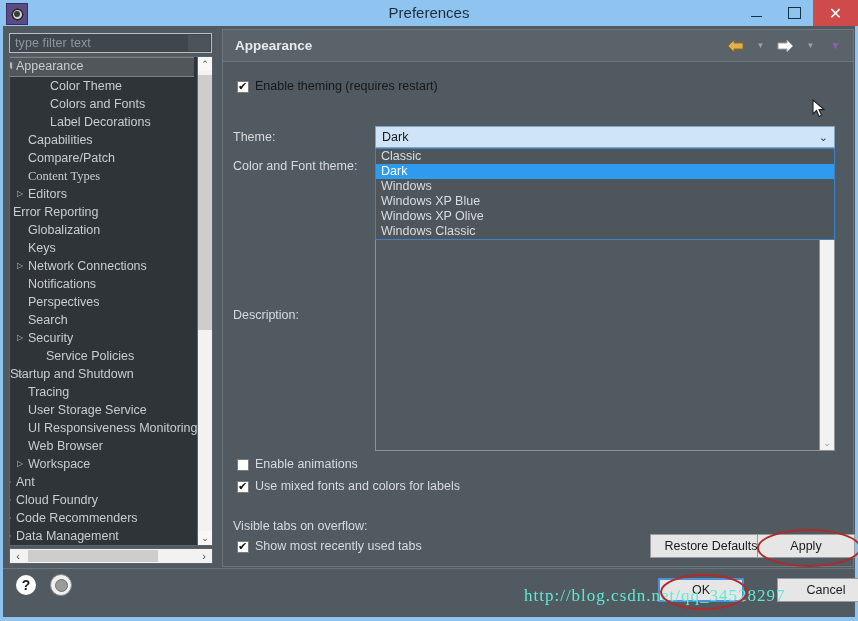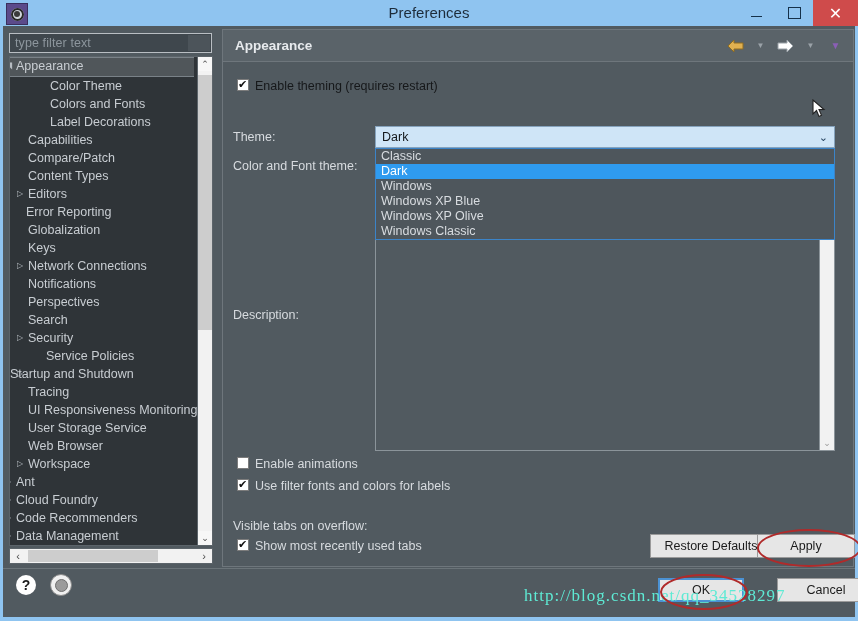--- a/index.html
+++ b/index.html
@@ -178,21 +178,21 @@
   .nav-icons {
     position: absolute; right: 8px; top: 0; height: 31px;
     display: flex; align-items: center; gap: 6px;
   }
   .nav-arrow { width: 19px; height: 18px; display:flex; align-items:center; justify-content:center; }
   .chev { font-size: 8px; color: #9aa2a8; }
   .chev.purple { color: #8a5fb5; font-size: 10px; }
 
   .pane-content { position: absolute; left: 0; top: 31px; width: 100%; bottom: 0; }
 
-  .cb-row { position: absolute; display: flex; align-items: flex-start; }
+  .cb-row { position: absolute; display: flex; align-items: flex-end; }
   .cbox {
     width: 12px; height: 12px; background: #ffffff; border: 1px solid #7c7c7c;
     box-sizing: border-box; position: relative; flex: none;
   }
   .cbox.checked::after {
     content: "✔"; position: absolute; left: 0px; top: -3px;
     font-size: 11px; color: #111; line-height: 14px;
   }
   .cb-label { font-size: 12.5px; margin-left: 6px; white-space: nowrap; }
   .cb-label.dark { color: #16181a; }
@@ -300,35 +300,35 @@
   </div>
 
   <div class="tree-panel">
     <div class="tree-list" id="tree-list">
         <div class="tree-item selected"><span class="tw" style="left: -8px; font-size: 9px; transform: rotate(-90deg);">◢</span><span style="margin-left: 6px;">Appearance</span></div>
         <div class="tree-item"><span style="margin-left: 40px;">Color Theme</span></div>
         <div class="tree-item"><span style="margin-left: 40px;">Colors and Fonts</span></div>
         <div class="tree-item"><span style="margin-left: 40px;">Label Decorations</span></div>
         <div class="tree-item"><span style="margin-left: 18px;">Capabilities</span></div>
         <div class="tree-item"><span style="margin-left: 18px;">Compare/Patch</span></div>
-        <div class="tree-item"><span style="margin-left: 18px;">Content Types</span></div>
+        <div class="tree-item"><span style="margin-left: 18px; font-family: Liberation Serif, serif;">Content Types</span></div>
         <div class="tree-item"><span class="tw" style="left: 4px;">▷</span><span style="margin-left: 18px;">Editors</span></div>
-        <div class="tree-item"><span style="margin-left: 16px;">Error Reporting</span></div>
+        <div class="tree-item"><span style="margin-left: 3px;">Error Reporting</span></div>
         <div class="tree-item"><span style="margin-left: 18px;">Globalization</span></div>
         <div class="tree-item"><span style="margin-left: 18px;">Keys</span></div>
         <div class="tree-item"><span class="tw" style="left: 4px;">▷</span><span style="margin-left: 18px;">Network Connections</span></div>
         <div class="tree-item"><span style="margin-left: 18px;">Notifications</span></div>
         <div class="tree-item"><span style="margin-left: 18px;">Perspectives</span></div>
         <div class="tree-item"><span style="margin-left: 18px;">Search</span></div>
         <div class="tree-item"><span class="tw" style="left: 4px;">▷</span><span style="margin-left: 18px;">Security</span></div>
         <div class="tree-item"><span style="margin-left: 36px;">Service Policies</span></div>
         <div class="tree-item"><span class="tw" style="left: 4px;">▷</span><span style="">Startup and Shutdown</span></div>
         <div class="tree-item"><span style="margin-left: 18px;">Tracing</span></div>
+        <div class="tree-item"><span style="margin-left: 18px;">User Storage Service</span></div>
         <div class="tree-item"><span style="margin-left: 18px;">UI Responsiveness Monitoring</span></div>
-        <div class="tree-item"><span style="margin-left: 18px;">User Storage Service</span></div>
         <div class="tree-item"><span style="margin-left: 18px;">Web Browser</span></div>
         <div class="tree-item"><span class="tw" style="left: 4px;">▷</span><span style="margin-left: 18px;">Workspace</span></div>
         <div class="tree-item"><span class="tw" style="left: -8px;">▷</span><span style="margin-left: 6px;">Ant</span></div>
         <div class="tree-item"><span class="tw" style="left: -8px;">▷</span><span style="margin-left: 6px; text-align: right;">Cloud Foundry</span></div>
         <div class="tree-item"><span class="tw" style="left: -8px;">▷</span><span style="margin-left: 6px;">Code Recommenders</span></div>
         <div class="tree-item"><span class="tw" style="left: -8px;">▷</span><span style="margin-left: 6px;">Data Management</span></div>
       </div>
     <div class="tree-vscroll">
       <div class="sb-arrow">⌃</div>
       <div class="tree-vthumb"></div>
@@ -406,21 +406,21 @@
         </div>
       </div>
 
       <div class="cb-row" style="left:14px; top:396px;">
         <div class="cbox"></div>
         <span class="cb-label light">Enable animations</span>
       </div>
 
       <div class="cb-row" style="left:14px; top:418px;">
         <div class="cbox checked"></div>
-        <span class="cb-label light">Use filter fonts and colors for labels</span>
+        <span class="cb-label light">Use mixed fonts and colors for labels</span>
       </div>
 
       <div class="form-label" style="left:10px; top:458px;">Visible tabs on overflow:</div>
 
       <div class="cb-row" style="left:14px; top:478px;">
         <div class="cbox checked"></div>
         <span class="cb-label light">Show most recently used tabs</span>
       </div>
 
     </div>

